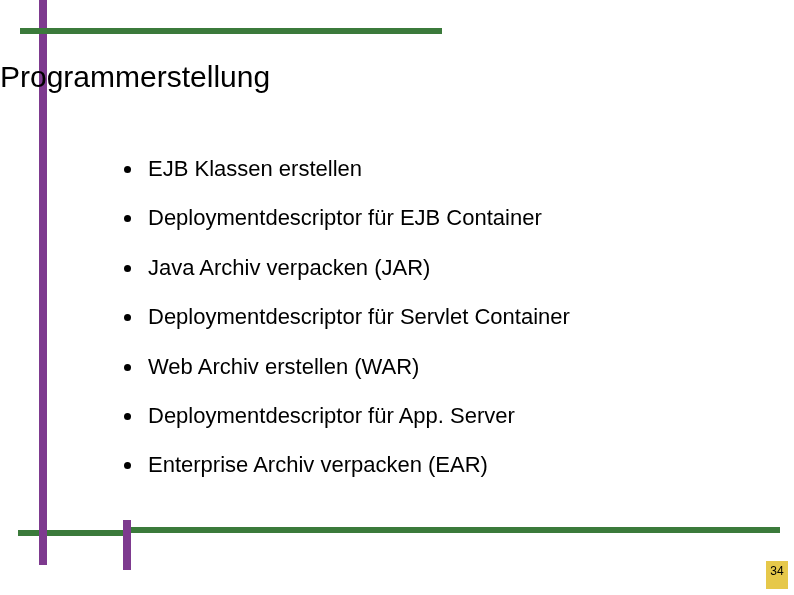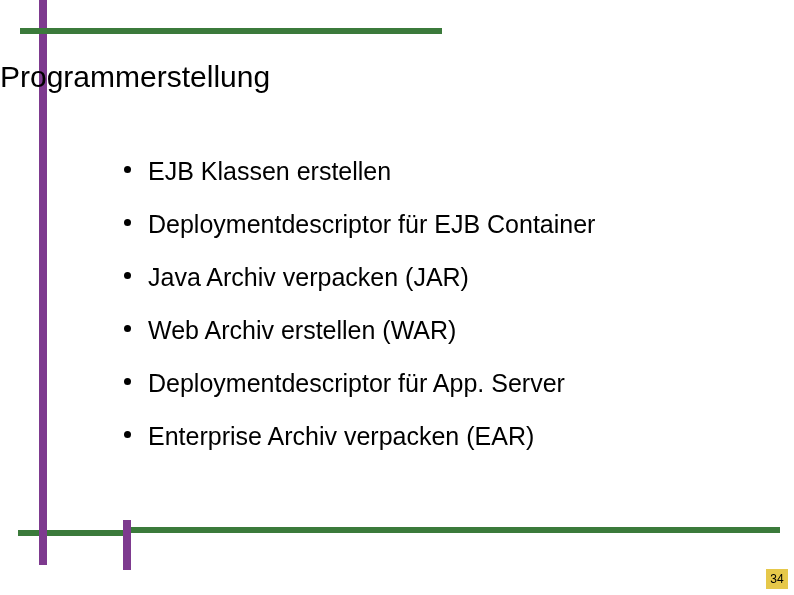--- a/index.html
+++ b/index.html
@@ -96,42 +96,42 @@
   .bullets {
     position: absolute;
     left: 80px;
     top: 140px;
     width: 660px;
   }
   .bullets li {
     list-style: none;
     position: relative;
     padding-left: 28px;
-    font-size: 25px;
+    font-size: 22px;
     line-height: 1.2;
     margin-bottom: 23px;
   }
   .bullets li::before {
     content: "";
     position: absolute;
     left: 4px;
     top: 10px;
     width: 7px;
     height: 7px;
     background: #000;
     border-radius: 50%;
   }
 
   
   .pagenum {
     position: absolute;
     right: 6px;
     bottom: 6px;
     width: 22px;
-    height: 20px;
+    height: 28px;
     background: #e6c84a;
     font-size: 12px;
     line-height: 20px;
     text-align: center;
   }
 </style>
 </head>
 <body>
 
 <div class="slide">
@@ -144,20 +144,21 @@
   <div class="bot-vert"></div>
   <div class="bot-horiz-right"></div>
   <div class="bot-vert-right"></div>
 
   <div class="title">Programmerstellung</div>
 
   <ul class="bullets">
     <li><span>EJB Klassen erstellen</span></li>
     <li><span>Deploymentdescriptor für EJB Container</span></li>
     <li><span>Java Archiv verpacken (JAR)</span></li>
+    <li><span>Deploymentdescriptor für Servlet Container</span></li>
     <li><span>Web Archiv erstellen (WAR)</span></li>
     <li><span>Deploymentdescriptor für App. Server</span></li>
     <li><span>Enterprise Archiv verpacken (EAR)</span></li>
   </ul>
 
   <div class="pagenum">34</div>
 
 </div>
 
 </body></html>

